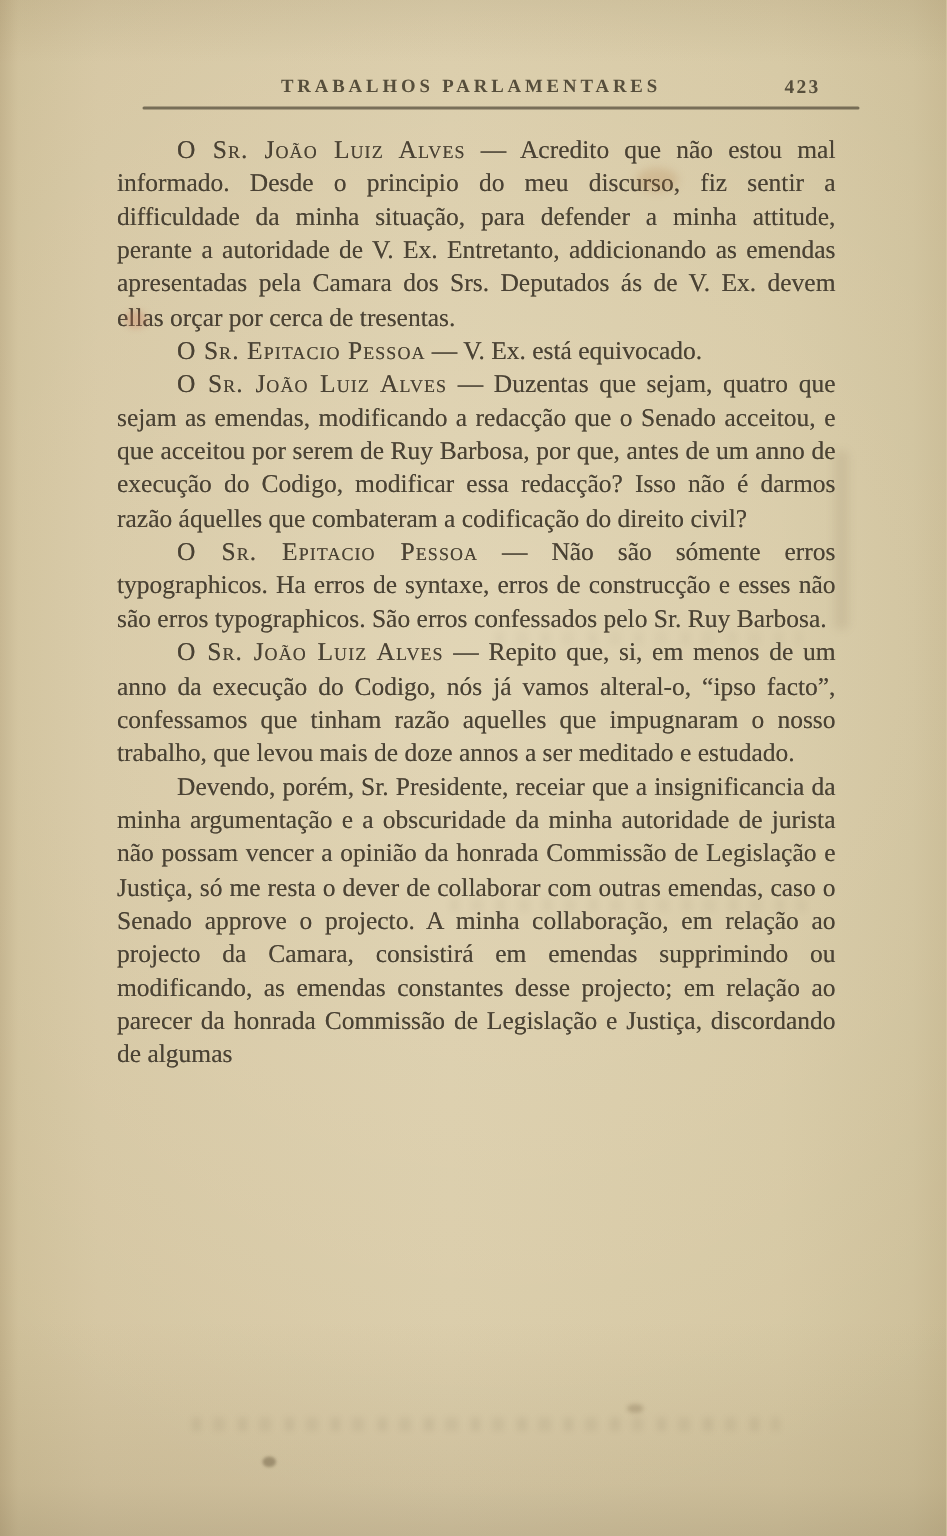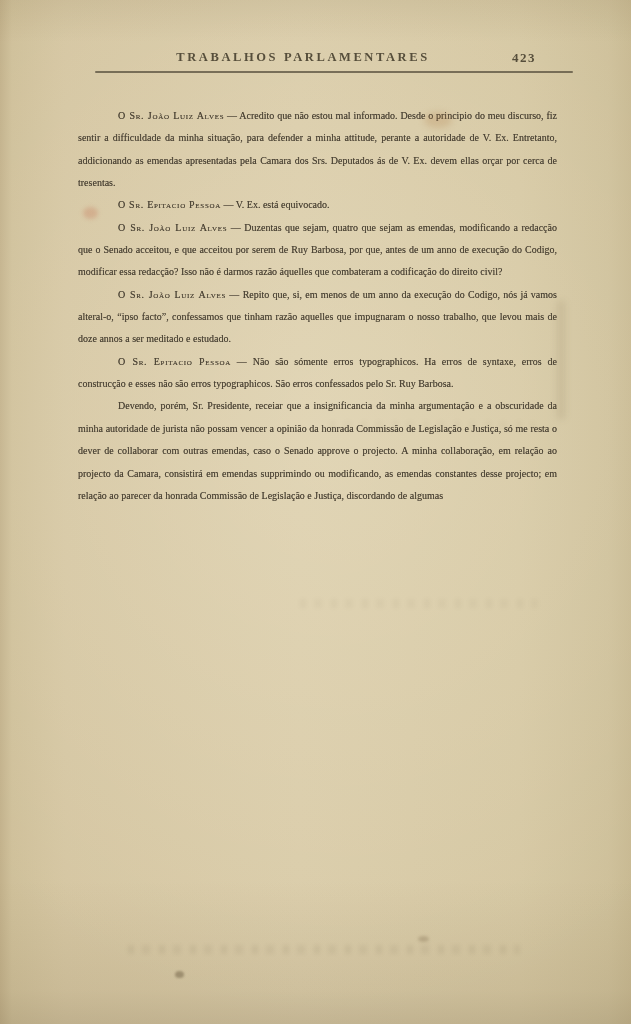--- a/index.html
+++ b/index.html
@@ -13,39 +13,39 @@
     background:
       radial-gradient(130% 95% at 52% 42%, rgba(255,250,232,0.22), rgba(0,0,0,0) 62%),
       linear-gradient(90deg,#c2b18b 0,#cfc09a 12px,#d5c6a2 65px,#d9cba8 300px,#d5c7a2 520px,#cec09a 608px,#c8b992 631px);
   }
   .page::before{
     content:"";position:absolute;inset:0;pointer-events:none;
     background:linear-gradient(180deg, rgba(120,100,60,.10) 0, rgba(0,0,0,0) 42px,
       rgba(0,0,0,0) 880px, rgba(110,90,55,.10) 990px, rgba(95,78,48,.18) 1024px);
   }
   .header{
-    position:absolute;top:50px;left:84px;width:478px;height:18px;
+    position:absolute;top:50px;left:95px;width:478px;height:18px;
     color:#564e3b;
     text-decoration:underline;
   }
   .header-title{
     position:absolute;left:0;right:40px;text-align:center;
     font-size:12.5px;font-weight:bold;letter-spacing:2.6px;white-space:nowrap;
   }
   .page-number{
     position:absolute;right:26px;top:0;
     font-size:13px;font-weight:bold;letter-spacing:1.5px;
   }
   .header-rule{
     position:absolute;left:95px;top:71px;width:478px;height:2px;
     background:#5f5644;opacity:.8;border-radius:1px;
   }
   .body-text{
-    position:absolute;left:78px;top:105px;width:479px;
-    color:#4a4234;font-size:10px;line-height:22.35px;
+    position:absolute;left:78px;top:89px;width:479px;
+    color:#4a4234;font-size:17px;line-height:22.35px;
     text-align:justify;
     text-shadow:0 0 0.4px rgba(74,66,52,.65);
   }
   .para{margin:0;text-indent:40px;}
   .speaker{font-variant:small-caps;letter-spacing:0.7px;}
   
   .bleed{
     position:absolute;height:9px;pointer-events:none;
     background:repeating-linear-gradient(90deg, rgba(104,92,68,.55) 0 6px, rgba(0,0,0,0) 6px 14px, rgba(104,92,68,.45) 14px 22px, rgba(0,0,0,0) 22px 31px);
     filter:blur(2px);
@@ -70,22 +70,22 @@
     <span class="header-title">TRABALHOS PARLAMENTARES</span>
     <span class="page-number">423</span>
   </div>
 
   <div class="header-rule"></div>
 
   <div class="body-text" id="paragraphs">
       <p class="para"><span class="speaker">O Sr. João Luiz Alves</span> — Acredito que não estou mal informado. Desde o principio do meu discurso, fiz sentir a difficuldade da minha situação, para defender a minha attitude, perante a autoridade de V. Ex. Entretanto, addicionando as emendas apresentadas pela Camara dos Srs. Deputados ás de V. Ex. devem ellas orçar por cerca de tresentas.</p>
       <p class="para"><span class="speaker">O Sr. Epitacio Pessoa</span> — V. Ex. está equivocado.</p>
       <p class="para"><span class="speaker">O Sr. João Luiz Alves</span> — Duzentas que sejam, quatro que sejam as emendas, modificando a redacção que o Senado acceitou, e que acceitou por serem de Ruy Barbosa, por que, antes de um anno de execução do Codigo, modificar essa redacção? Isso não é darmos razão áquelles que combateram a codificação do direito civil?</p>
+      <p class="para"><span class="speaker">O Sr. Epitacio Pessoa</span> — Não são sómente erros typographicos. Ha erros de syntaxe, erros de construcção e esses não são erros typographicos. São erros confessados pelo Sr. Ruy Barbosa.</p>
       <p class="para"><span class="speaker">O Sr. João Luiz Alves</span> — Repito que, si, em menos de um anno da execução do Codigo, nós já vamos alteral-o, “ipso facto”, confessamos que tinham razão aquelles que impugnaram o nosso trabalho, que levou mais de doze annos a ser meditado e estudado.</p>
-      <p class="para"><span class="speaker">O Sr. Epitacio Pessoa</span> — Não são sómente erros typographicos. Ha erros de syntaxe, erros de construcção e esses não são erros typographicos. São erros confessados pelo Sr. Ruy Barbosa.</p>
       <p class="para">Devendo, porém, Sr. Presidente, receiar que a insignificancia da minha argumentação e a obscuridade da minha autoridade de jurista não possam vencer a opinião da honrada Commissão de Legislação e Justiça, só me resta o dever de collaborar com outras emendas, caso o Senado approve o projecto. A minha collaboração, em relação ao projecto da Camara, consistirá em emendas supprimindo ou modificando, as emendas constantes desse projecto; em relação ao parecer da honrada Commissão de Legislação e Justiça, discordando de algumas</p>
     </div>
 
   <div class="bleed bleed-1"></div>
   <div class="bleed bleed-2"></div>
   <div class="bleed bleed-3"></div>
 
   <div class="stain stain-1"></div>
   <div class="stain stain-2"></div>
   <div class="stain stain-3"></div>

